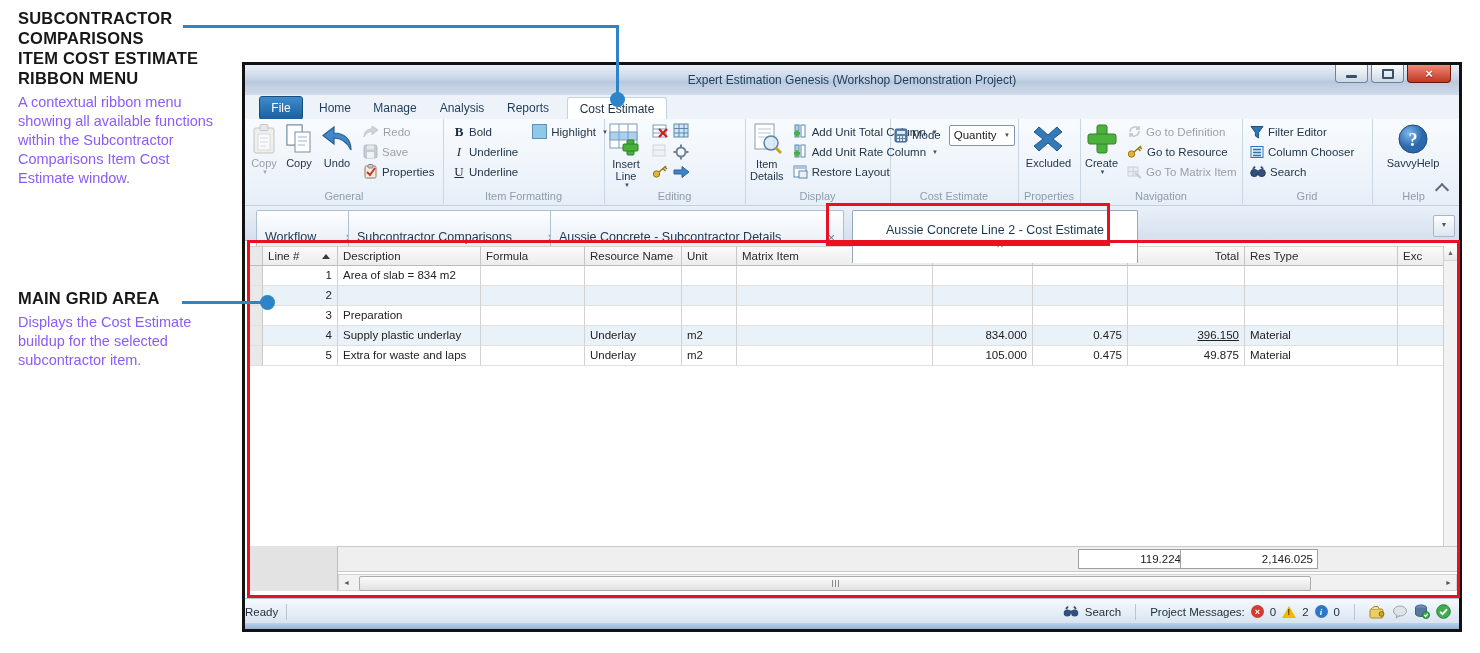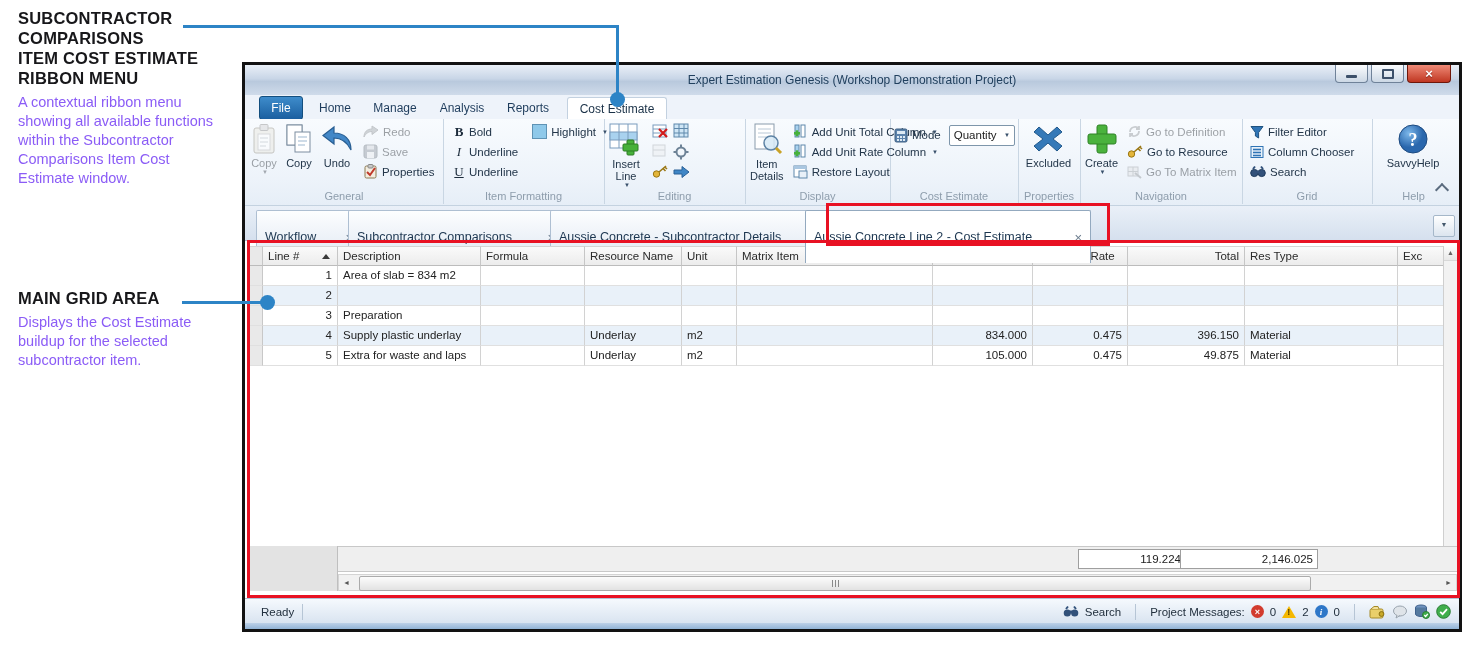--- a/index.html
+++ b/index.html
@@ -510,21 +510,21 @@
       <span class="dtab-close">×</span>
     </div>
     <div class="dtab" style="left:103px;width:198px;">
       <span>Subcontractor Comparisons</span>
       <span class="dtab-close">×</span>
     </div>
     <div class="dtab" style="left:305px;width:276px;">
       <span>Aussie Concrete - Subcontractor Details</span>
       <span class="dtab-close">×</span>
     </div>
-    <div class="dtab active" style="left:560px;width:268px;">
+    <div class="dtab active" style="left:607px;width:268px;flex-direction:column;">
       <span>Aussie Concrete Line 2 - Cost Estimate</span>
       <span class="dtab-close">×</span>
     </div>
     <div class="tab-dd-btn">
       <span>▼</span>
     </div>
   </div>
 
   <div class="gridwrap">
     <div class="grow ghead">
@@ -613,21 +613,21 @@
     <div class="grow stripe">
       <div class="gcell ind" style="width:13px;"></div>
       <div class="gcell num" style="width:75px;">4</div>
       <div class="gcell" style="width:143px;">Supply plastic underlay</div>
       <div class="gcell" style="width:104px;"></div>
       <div class="gcell" style="width:97px;">Underlay</div>
       <div class="gcell" style="width:55px;">m2</div>
       <div class="gcell" style="width:196px;"></div>
       <div class="gcell num" style="width:100px;">834.000</div>
       <div class="gcell num" style="width:95px;">0.475</div>
-      <div class="gcell num" style="width:117px;">396.150</div>
+      <div class="gcell num" style="width:117px;text-decoration:underline;">396.150</div>
       <div class="gcell" style="width:153px;">Material</div>
       <div class="gcell" style="width:45px;border-right:none;"></div>
     </div>
 
     <div class="grow">
       <div class="gcell ind" style="width:13px;"></div>
       <div class="gcell num" style="width:75px;">5</div>
       <div class="gcell" style="width:143px;">Extra for waste and laps</div>
       <div class="gcell" style="width:104px;"></div>
       <div class="gcell" style="width:97px;">Underlay</div>
@@ -675,21 +675,21 @@
         <div class="hs-grip"></div>
         <div class="hs-grip"></div>
     </div>
     <div class="hs-arrow" style="right:0;">►</div>
   </div>
 
   <div class="redbox" style="left:581px;top:138px;width:278px;height:37px;"></div>
   <div class="redbox" style="left:2px;top:175px;width:1207px;height:352px;"></div>
 
   <div class="statusbar">
-    <span style="padding-left:16px;">Ready</span>
+    <span style="padding-left:0;">Ready</span>
     <span class="sb-sep"></span>
     <div class="sb-right">
       <svg width="16" height="13" viewBox="0 0 16 13">
         <circle cx="4.3" cy="8" r="3.6" fill="#32517a"></circle>
           <circle cx="11.7" cy="8" r="3.6" fill="#32517a"></circle>
         <rect x="6.5" y="5.5" width="3" height="3" fill="#32517a"></rect>
         <path d="M3 4 L5 1.5 M13 4 L11 1.5" stroke="#32517a" stroke-width="2"></path>
       </svg>
       <span>Search</span>
       <span class="sb-sep"></span>

